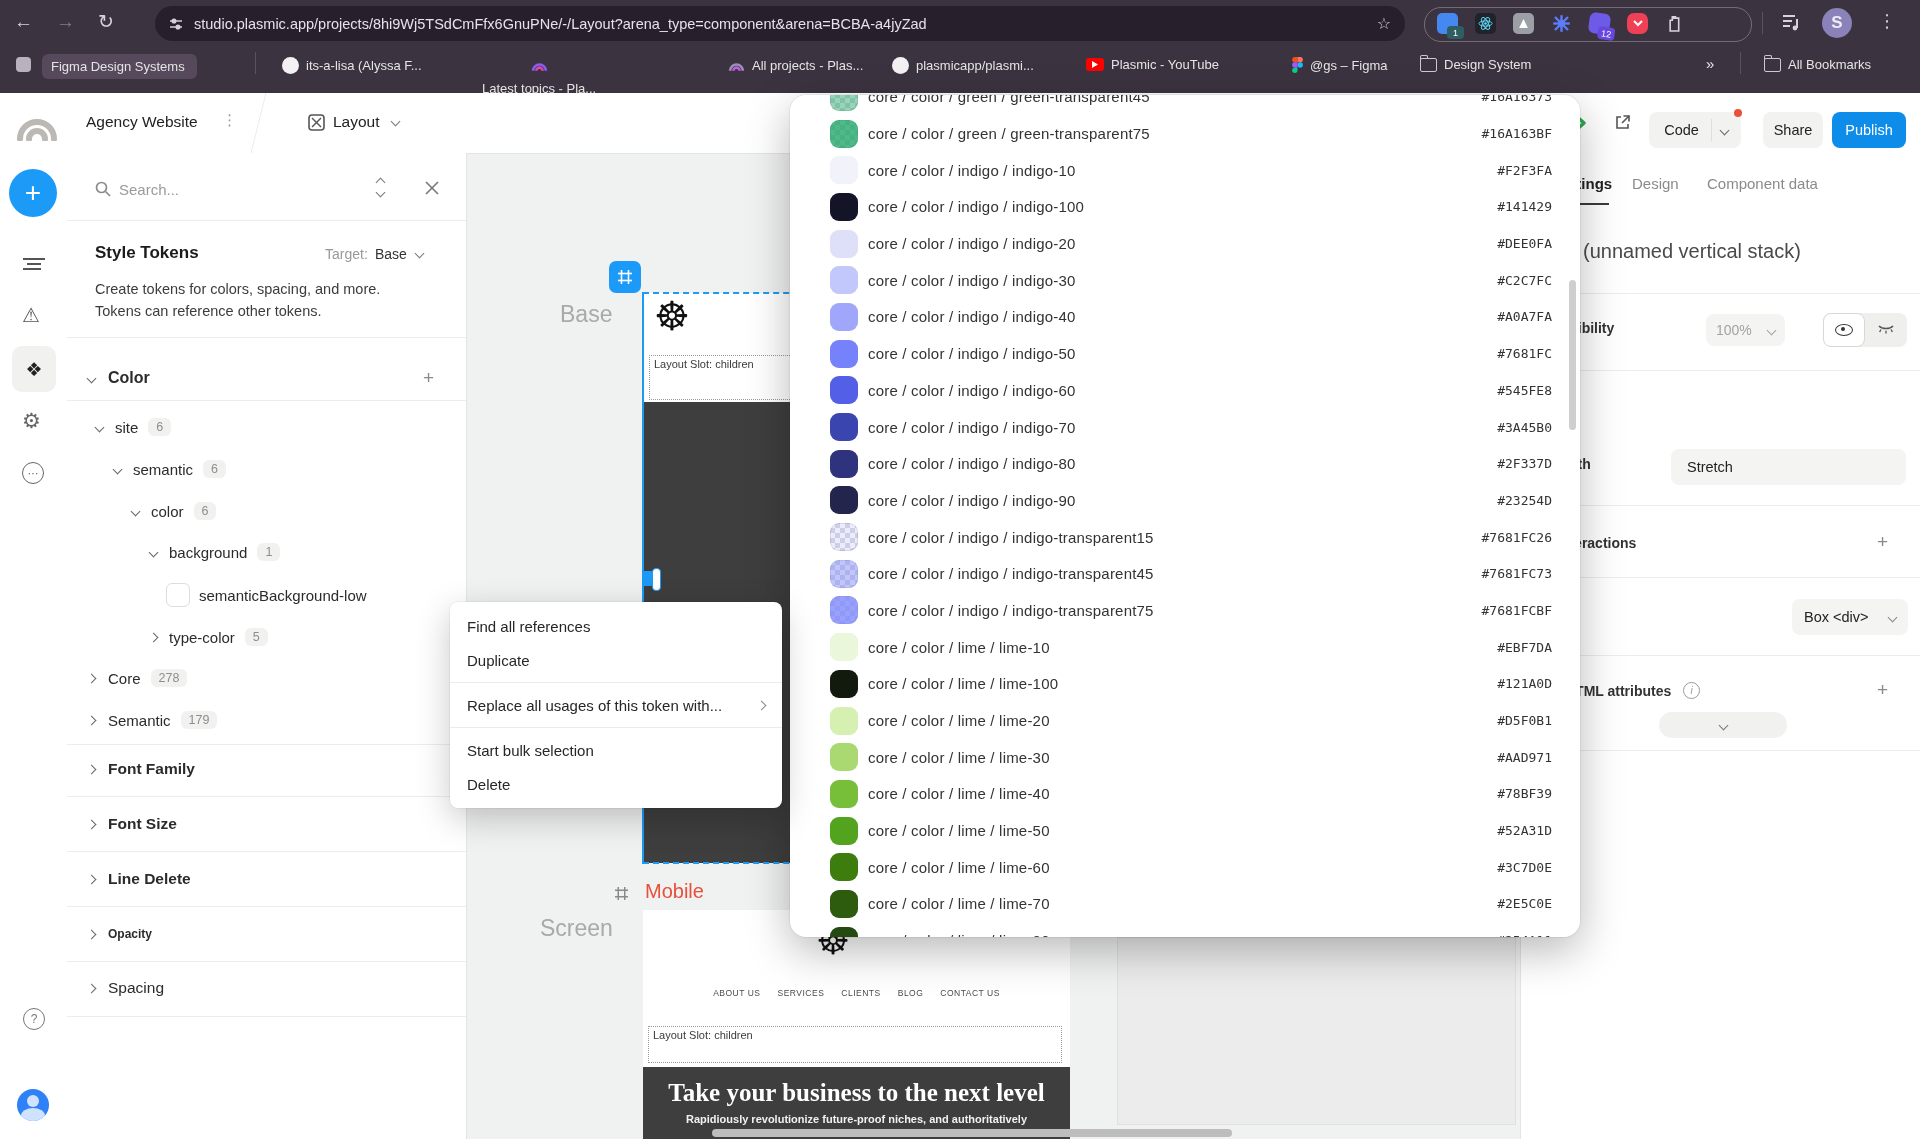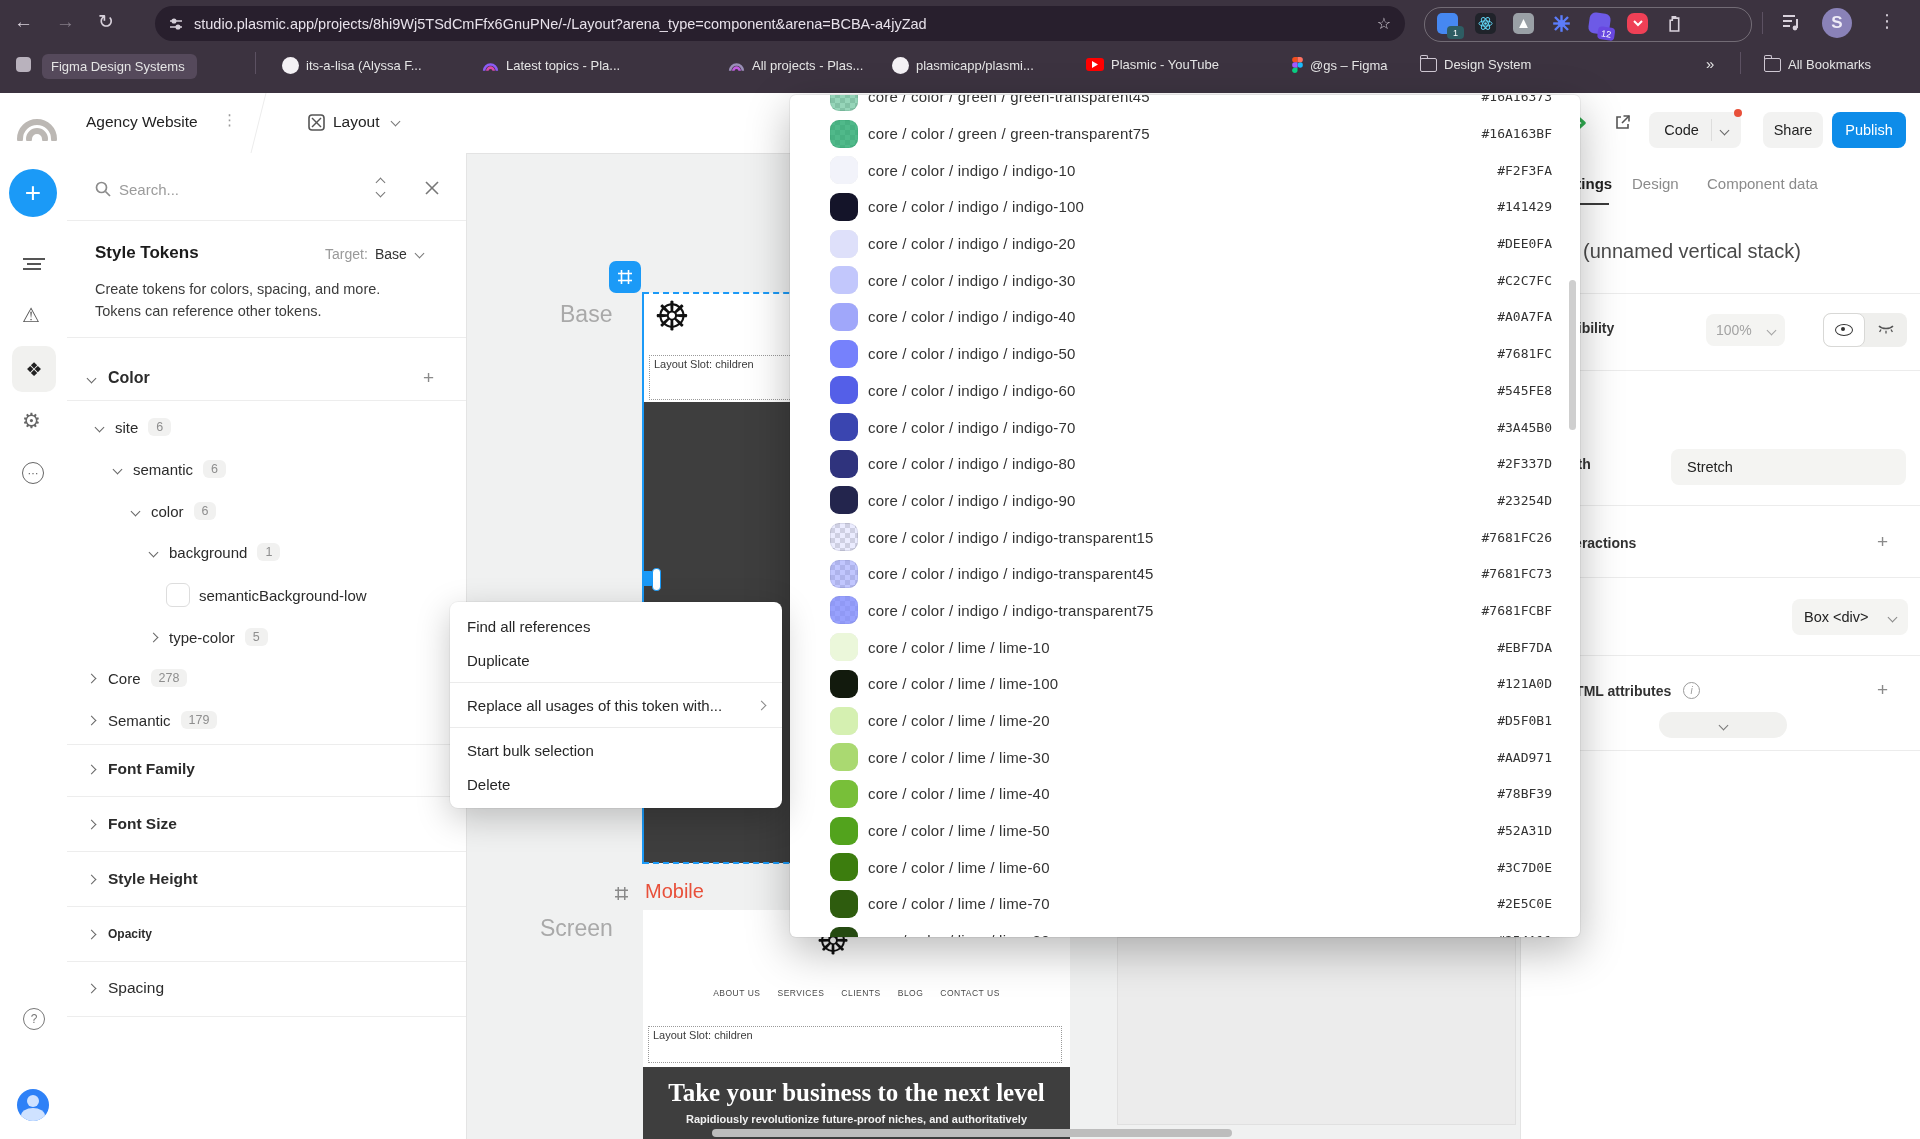--- a/index.html
+++ b/index.html
@@ -37,21 +37,21 @@
   .canvas{left:466px;top:153px;width:1454px;height:986px;background:#f0f1f1;z-index:1;overflow:hidden;}
   .artlabel{color:#a9a9a9;font-size:23px;}
   .slotbox{border:1px dotted #9a9a9a;background:#fff;}
   .slotlabel{font-size:11px;color:#3b3b3b;}
   
   .ctxmenu{left:450px;top:602px;width:332px;background:#fff;border-radius:8px;z-index:60;
            box-shadow:0 10px 34px rgba(0,0,0,.22),0 0 0 1px rgba(0,0,0,.04);padding:7px 0;}
   .ctxitem{height:34px;display:flex;align-items:center;padding:0 17px;font-size:15px;color:#262626;cursor:default;}
   .ctxsep{height:1px;background:#ebebeb;margin:5px 0;}
   
-  .tokenpanel{left:790px;top:95px;width:790px;height:842px;background:#fff;border-radius:6px;z-index:50;
+  .tokenpanel{left:790px;top:95px;width:790px;height:842px;background:#fff;border-radius:16px;z-index:50;
               box-shadow:0 14px 44px rgba(0,0,0,.28),0 0 0 1px rgba(0,0,0,.05);overflow:hidden;}
   .trow{height:36.7px;display:flex;align-items:center;cursor:default;}
   .swatch{width:28px;height:28px;border-radius:9px;margin-left:40px;position:relative;overflow:hidden;
           box-shadow:inset 0 0 0 1px rgba(0,0,0,.10);flex:0 0 auto;}
   .swatch .fill{position:absolute;inset:0;display:block;}
   .checker{background-image:linear-gradient(45deg,#ddd 25%,transparent 25%,transparent 75%,#ddd 75%),
            linear-gradient(45deg,#ddd 25%,transparent 25%,transparent 75%,#ddd 75%);
            background-size:10px 10px;background-position:0 0,5px 5px;background-color:#fff;}
   .tlabel{margin-left:10px;font-size:15px;color:#333;letter-spacing:.2px;}
   .thex{margin-left:auto;margin-right:28px;font-family:"DejaVu Sans Mono",monospace;font-size:13px;color:#333;}
@@ -205,21 +205,21 @@
 
   <span class="abs" style="left:16px;top:57px;width:15px;height:15px;background:#b9b2bd;border-radius:4px;"></span>
   <div class="abs bm bmpill" style="left:42px;top:54px;">
       <span>Figma Design Systems</span>
     </div>
   <span class="abs vline" style="left:255px;top:52px;"></span>
   <div class="abs bm" style="left:282px;top:57px;">
     <span style="width:17px;height:17px;border-radius:50%;background:#f4f1f5;"></span>
     <span>its-a-lisa (Alyssa F...</span>
   </div>
-  <div class="abs bm" style="left:482px;top:57px;">
+  <div class="abs bm" style="left:482px;top:57px;flex-direction:column;">
     <svg width="17" height="17" viewBox="0 0 16 16">
         <g fill="none" stroke-width="2.4">
           <path d="M2 13 a6 6 0 0 1 12 0" stroke="#8b5cf6"></path>
           <path d="M5 13 a3 3 0 0 1 6 0" stroke="#d948aa"></path>
         </g>
       </svg>
     <span>Latest topics - Pla...</span>
   </div>
   <div class="abs bm" style="left:728px;top:57px;">
     <svg width="17" height="17" viewBox="0 0 16 16">
@@ -404,21 +404,21 @@
     <span style="margin-left:13px;">Font Family</span>
   </div>
   <div class="divider" style="top:643px;"></div>
   <div class="treerow" style="top:650px;font-weight:bold;font-size:15.5px;">
     <span class="chev right" style="margin-left:21px;color:#666;"></span>
     <span style="margin-left:13px;">Font Size</span>
   </div>
   <div class="divider" style="top:698px;"></div>
   <div class="treerow" style="top:705px;font-weight:bold;font-size:15.5px;">
     <span class="chev right" style="margin-left:21px;color:#666;"></span>
-    <span style="margin-left:13px;">Style Height</span>
+    <span style="margin-left:13px;">Line Delete</span>
   </div>
   <div class="divider" style="top:753px;"></div>
   <div class="treerow" style="top:760px;font-weight:bold;font-size:12px;">
     <span class="chev right" style="margin-left:21px;color:#666;"></span>
     <span style="margin-left:13px;">Opacity</span>
   </div>
   <div class="divider" style="top:808px;"></div>
   <div class="treerow" style="top:814px;font-weight:normal;font-size:15.5px;">
     <span class="chev right" style="margin-left:21px;color:#666;"></span>
     <span style="margin-left:13px;">Spacing</span>

